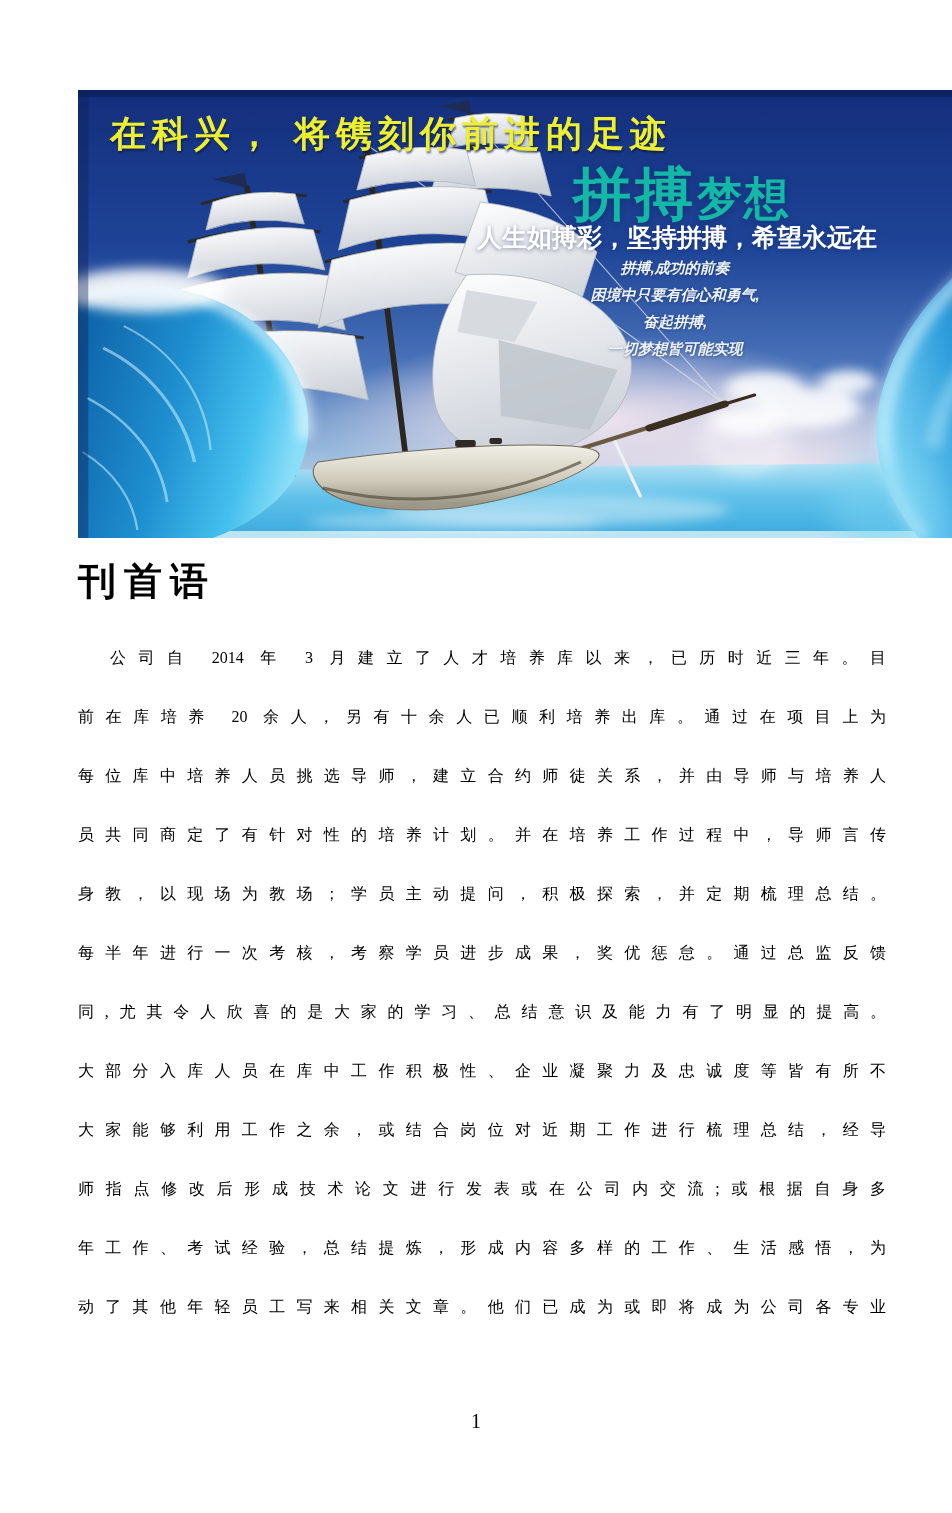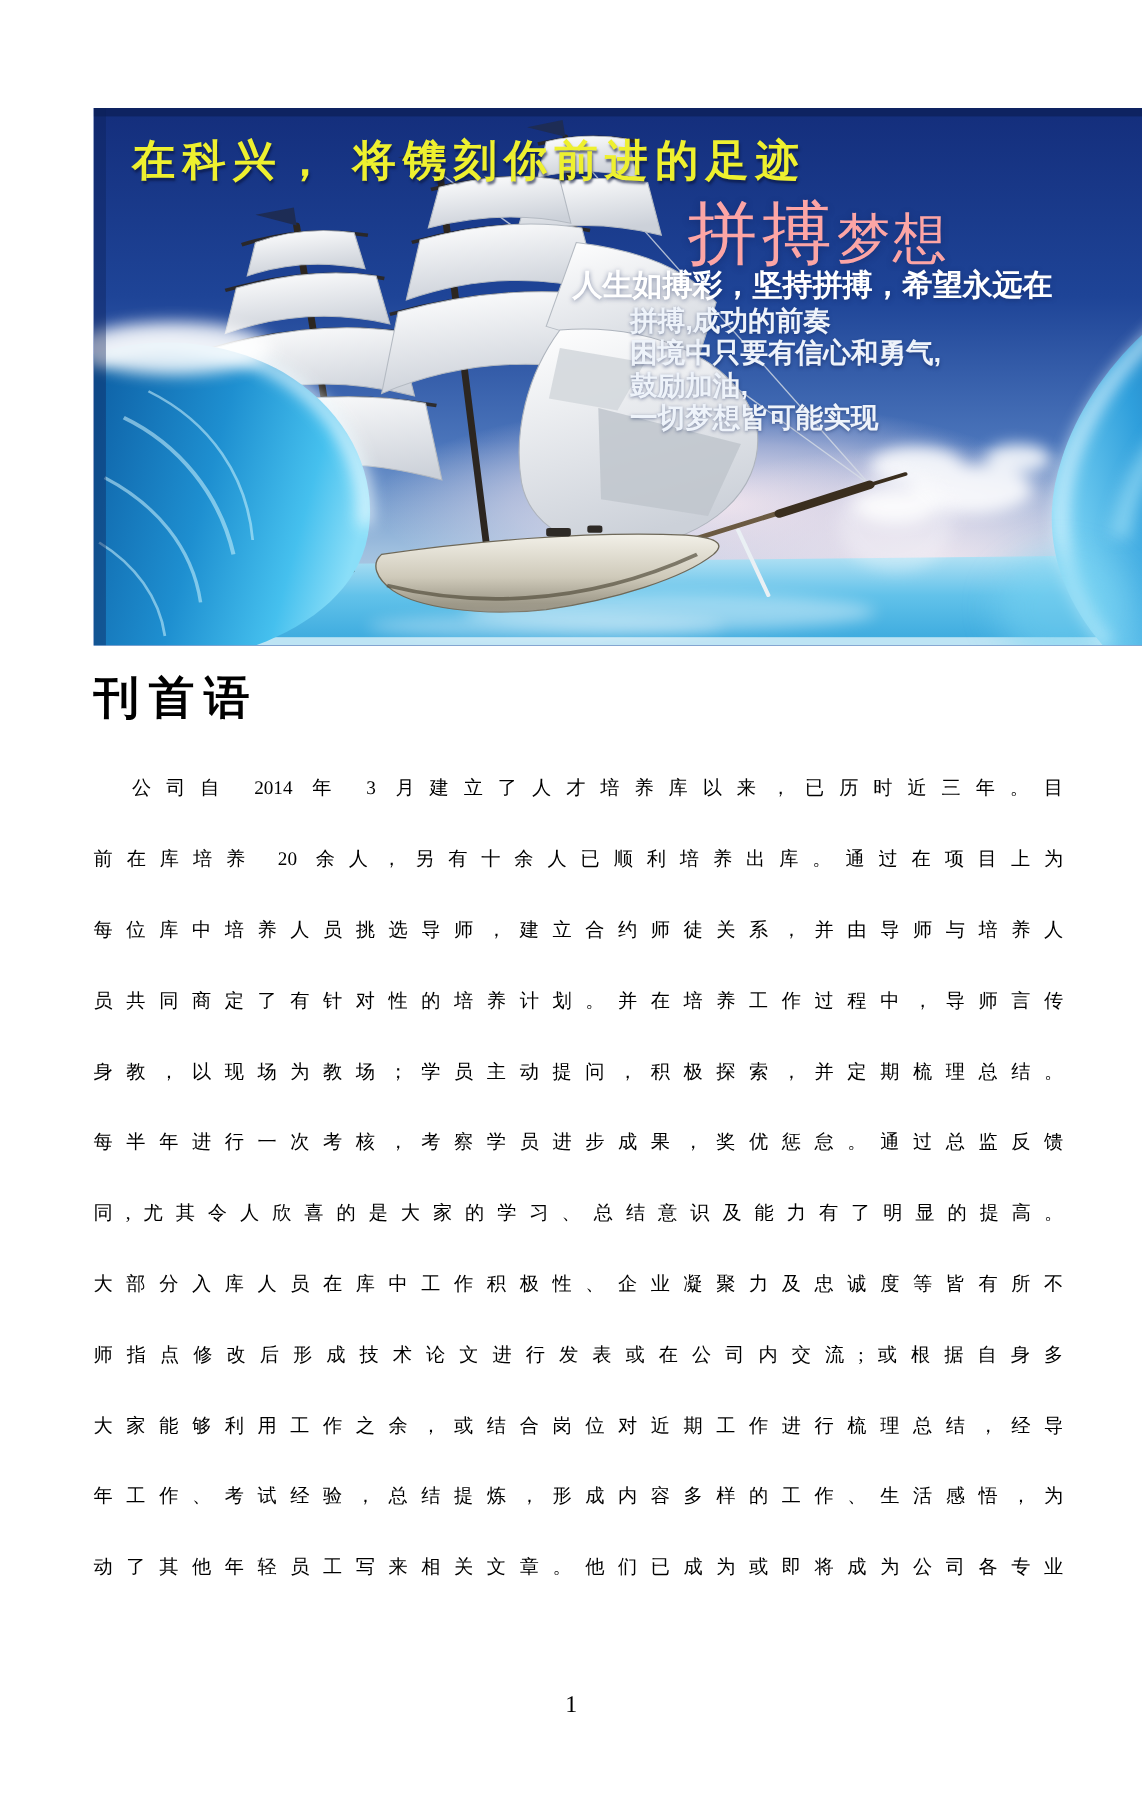--- a/index.html
+++ b/index.html
@@ -16,36 +16,37 @@
     overflow:hidden; background:#1a3d94;
   }
   .banner svg { position:absolute; left:0; top:0; width:100%; height:100%; }
   .banner-slogan {
     position:absolute; left:32px; top:20px;
     font-family:"Liberation Sans","DejaVu Sans",sans-serif; font-weight:bold;
     font-size:36px; letter-spacing:6px; color:#eef02f; white-space:nowrap;
     text-shadow:1px 2px 2px rgba(8,18,56,.6);
   }
   .banner-headline {
-    position:absolute; left:495px; top:66px; white-space:nowrap; color:#fca5a5;
-    font-family:"Liberation Sans","DejaVu Sans",sans-serif; font-weight:normal;
+    position:absolute; left:495px; top:66px; white-space:nowrap; color:#14b8a6;
+    font-family:"Liberation Sans","DejaVu Sans",sans-serif; font-weight:bold;
     text-shadow:0 2px 6px rgba(16,34,86,.45);
   }
   .hl-main { font-size:58px; letter-spacing:4px; }
   .hl-sub  { font-size:45px; letter-spacing:2px; }
   .banner-tagline {
     position:absolute; left:399px; top:131px; width:416px; white-space:nowrap;
     font-family:"Liberation Sans","DejaVu Sans",sans-serif; font-weight:bold;
     font-size:25px; color:#fff; text-shadow:0 1px 4px rgba(16,34,86,.5);
   }
   .banner-poem {
-    position:absolute; left:447px; top:164px; width:300px; text-align:left;
-    font-family:"Liberation Sans","DejaVu Sans",sans-serif; font-weight:bold;
-    font-size:23px; line-height:27px; color:#eef3fa;
+    position:absolute; left:447px; top:164px; width:300px; text-align:center;
+    font-family:"Liberation Sans","DejaVu Sans",sans-serif; font-weight:bold;
+    font-size:15px; line-height:27px; color:#eef3fa;
     text-shadow:0 1px 3px rgba(16,34,86,.5);
+    font-style:italic;
   }
 
   
   .article-title {
     position:absolute; left:78px; top:556px; width:808px; text-align:left;
     font-size:38px; font-weight:bold; letter-spacing:8px;
   }
   .article-body { position:absolute; left:78px; top:628px; width:808px; }
   .body-line {
     font-size:16px; height:59px; line-height:59px;
@@ -223,36 +224,36 @@
 
     <div class="banner-headline">
       <span class="hl-main">拼搏</span><span class="hl-sub">梦想</span>
     </div>
 
     <div class="banner-tagline">人生如搏彩，坚持拼搏，希望永远在</div>
 
     <div class="banner-poem">
       <div>拼搏,成功的前奏</div>
       <div>困境中只要有信心和勇气,</div>
-      <div>鼓励加油,</div>
+      <div>奋起拼搏,</div>
       <div>一切梦想皆可能实现</div>
     </div>
   </div>
 
   <h1 class="article-title">刊首语</h1>
 
   <div class="article-body">
     <div class="body-line indent">公司自 2014 年 3 月建立了人才培养库以来，已历时近三年。目</div>
     <div class="body-line">前在库培养 20 余人，另有十余人已顺利培养出库。通过在项目上为</div>
     <div class="body-line">每位库中培养人员挑选导师，建立合约师徒关系，并由导师与培养人</div>
     <div class="body-line">员共同商定了有针对性的培养计划。并在培养工作过程中，导师言传</div>
     <div class="body-line">身教，以现场为教场；学员主动提问，积极探索，并定期梳理总结。</div>
     <div class="body-line">每半年进行一次考核，考察学员进步成果，奖优惩怠。通过总监反馈</div>
     <div class="body-line">同,尤其令人欣喜的是大家的学习、总结意识及能力有了明显的提高。</div>
     <div class="body-line">大部分入库人员在库中工作积极性、企业凝聚力及忠诚度等皆有所不</div>
+    <div class="body-line">大家能够利用工作之余，或结合岗位对近期工作进行梳理总结，经导</div>
     <div class="body-line">师指点修改后形成技术论文进行发表或在公司内交流;或根据自身多</div>
-    <div class="body-line">大家能够利用工作之余，或结合岗位对近期工作进行梳理总结，经导</div>
     <div class="body-line">年工作、考试经验，总结提炼，形成内容多样的工作、生活感悟，为</div>
     <div class="body-line">动了其他年轻员工写来相关文章。他们已成为或即将成为公司各专业</div>
   </div>
 
   <div class="page-number">1</div>
 </div>
 
 </body></html>

